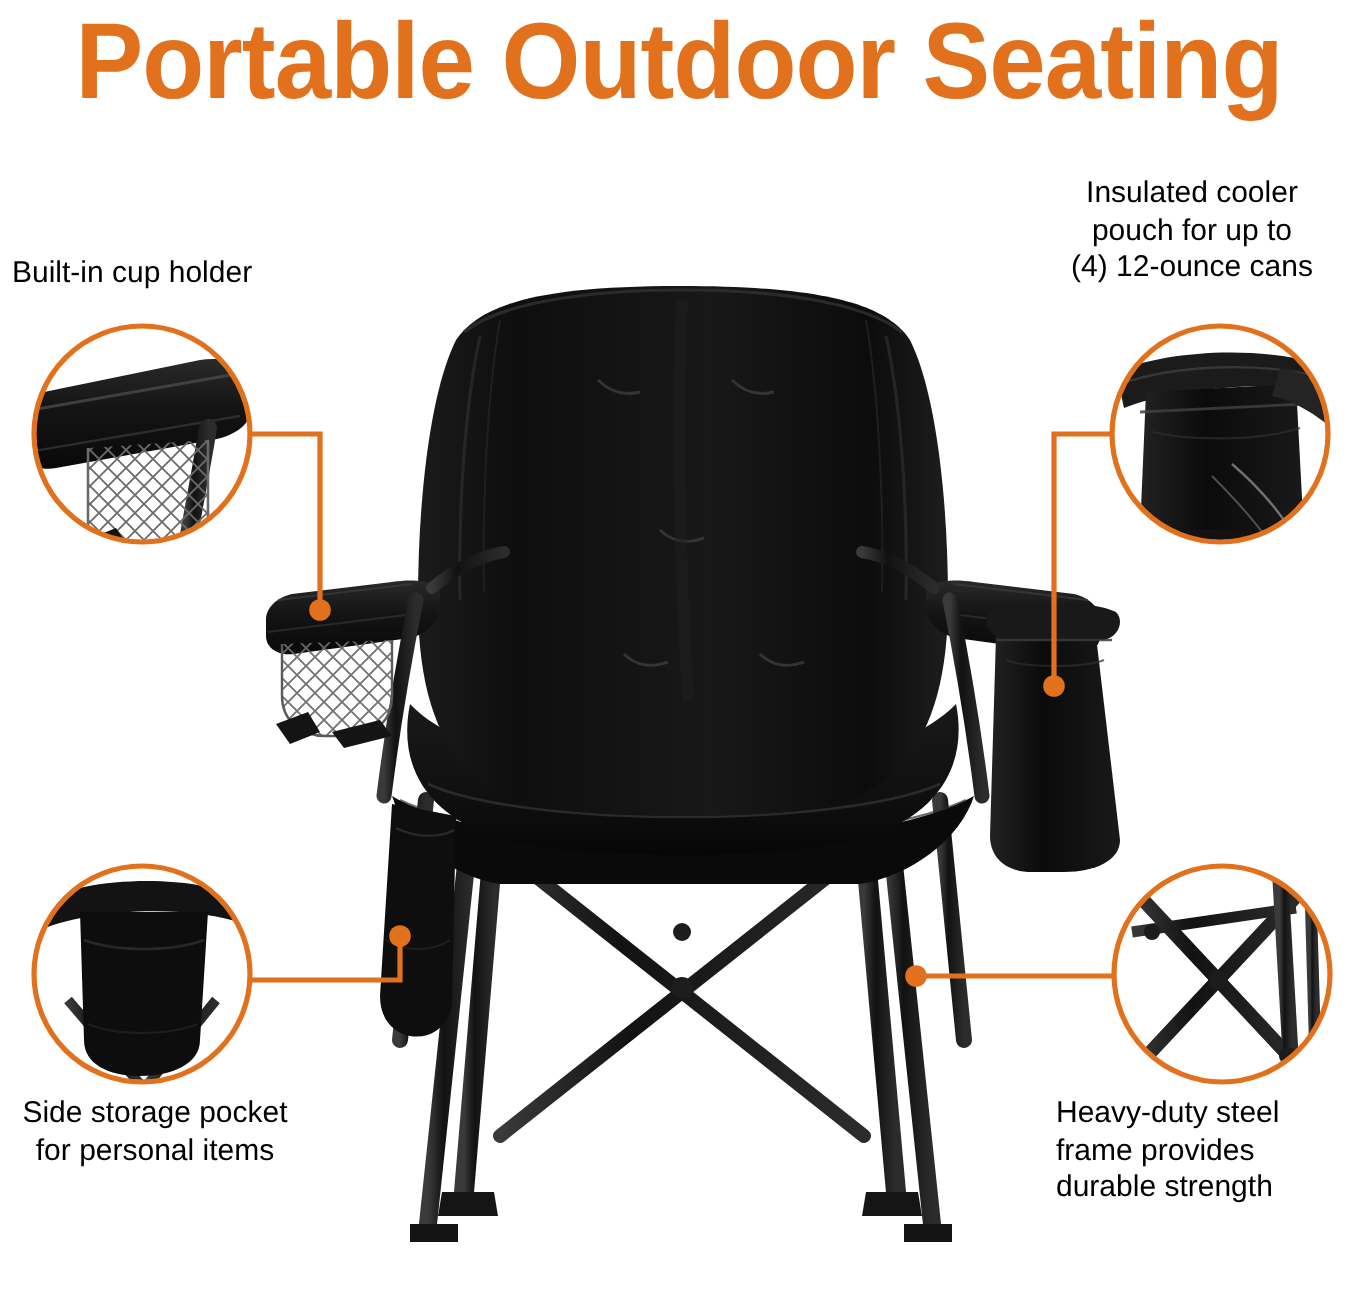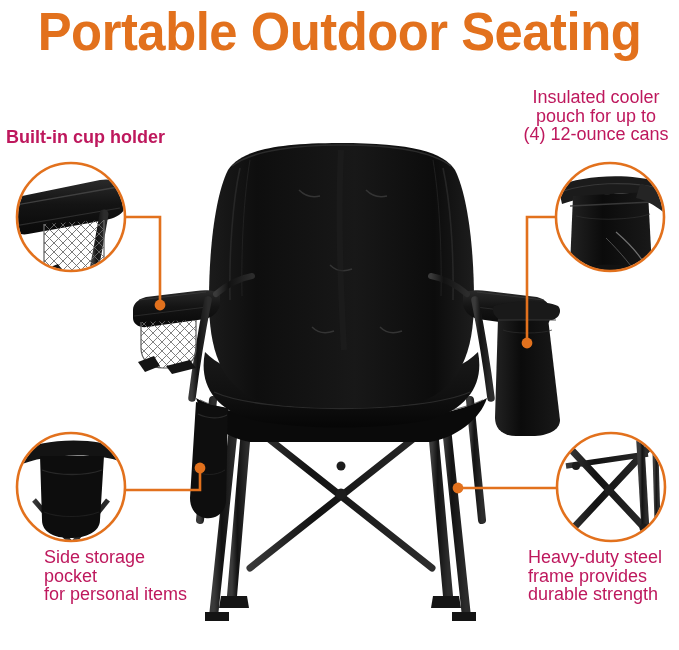--- a/index.html
+++ b/index.html
@@ -13,26 +13,26 @@
   .title{
     position:absolute;left:0;top:-2px;width:679px;text-align:center;
     font-family:"Liberation Sans","DejaVu Sans",sans-serif;
     font-weight:bold;font-size:54px;letter-spacing:-0.5px;
     color:#e2711d;line-height:66px;white-space:nowrap;
     transform:scaleX(0.94);transform-origin:50% 50%;
   }
 
   
   .label{
-    position:absolute;color:#be185d;font-size:18px;line-height:18.5px;
+    position:absolute;color:#000000;font-size:15px;line-height:18.5px;
     white-space:pre-line;
   }
-  .label.tl{left:6px;top:128px;text-align:left;font-weight:bold;}
+  .label.tl{left:6px;top:128px;text-align:left;}
   .label.tr{right:8px;top:88px;text-align:center;width:150px;}
-  .label.bl{left:0px;top:548px;text-align:left;width:155px;padding-left:44px;}
+  .label.bl{left:0px;top:548px;text-align:center;width:155px;}
   .label.br{right:6px;top:548px;text-align:left;width:145px;}
 
   
   svg.art{position:absolute;left:0;top:0;width:679px;height:650px;}
   .ring{fill:none;stroke:#e2711d;stroke-width:2.6;}
   .conn{fill:none;stroke:#e2711d;stroke-width:2.6;stroke-linecap:butt;stroke-linejoin:miter;}
   .dot{fill:#e2711d;}
 </style>
 </head>
 <body>

